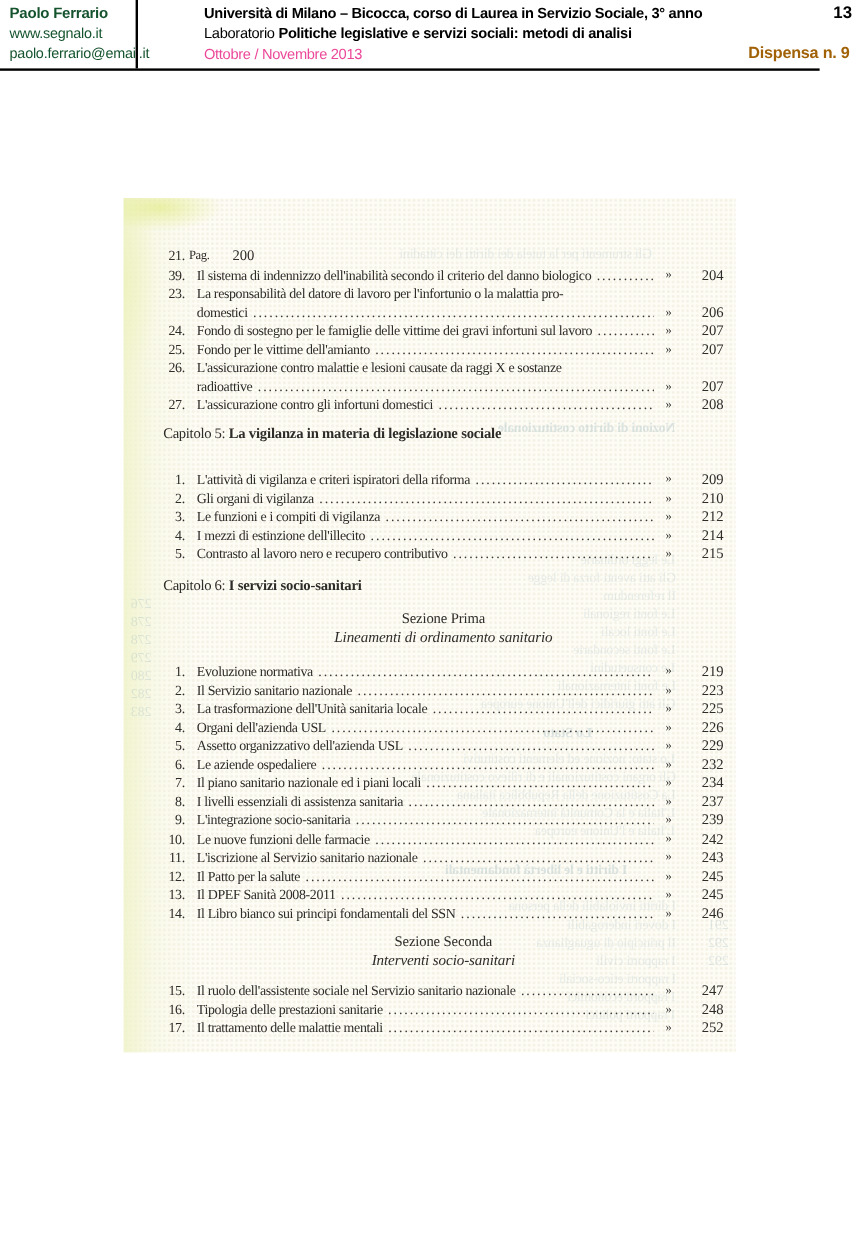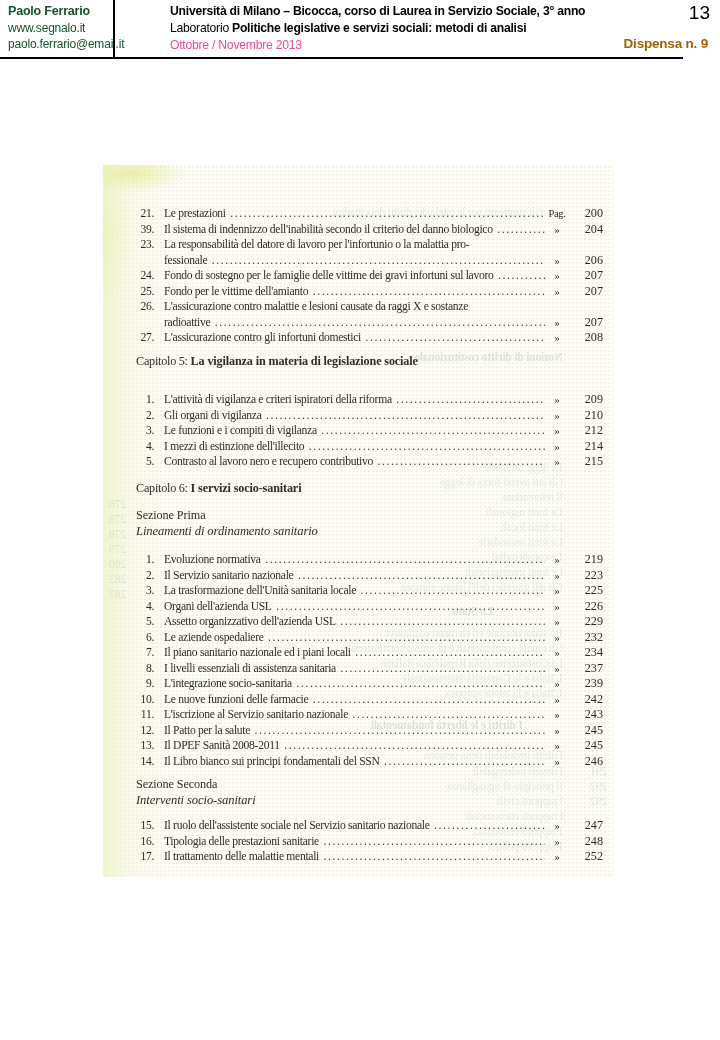--- a/index.html
+++ b/index.html
@@ -9,21 +9,21 @@
     font-family:"Liberation Sans",sans-serif;
   }
   
   .hdr-left{position:absolute;left:8px;top:3px;font-size:12px;line-height:16.5px;color:#14532d;letter-spacing:-0.2px}
   .hdr-name{font-weight:bold;font-size:12.5px}
   .hdr-divider{position:absolute;left:113px;top:0;width:2px;height:57px;background:#000}
   .hdr-center{position:absolute;left:170px;top:3px;font-size:12.2px;line-height:17px;color:#000;letter-spacing:-0.25px;white-space:nowrap}
   .hdr-line1{font-weight:bold}
   .hdr-line2 b{font-weight:bold}
   .hdr-date{color:#ec4899}
-  .hdr-pagenum{position:absolute;right:10px;top:2px;font-size:19px;font-weight:normal;letter-spacing:0}
+  .hdr-pagenum{position:absolute;right:10px;top:2px;font-size:14px;font-weight:bold;letter-spacing:0}
   .hdr-dispensa{position:absolute;right:12px;top:36px;font-size:13.5px;font-weight:bold;color:#a16207;letter-spacing:-0.2px}
   .hdr-rule{position:absolute;left:0;top:57px;width:683px;height:2px;background:#000}
 
   
   .scan{
     position:absolute;left:103px;top:165px;width:510px;height:712px;
     font-family:"Liberation Serif",serif;color:#2e2c29;
     background:
       radial-gradient(70px 26px at 30px 8px, rgba(223,233,120,.60), rgba(223,233,120,0) 75%),
       radial-gradient(45px 110px at 0px 70px, rgba(235,240,175,.45), rgba(235,240,175,0) 70%),
@@ -40,21 +40,21 @@
     content:" ..........................................................................................................................................";
     letter-spacing:1.6px;color:#3c3a36;
   }
   .toc-row .txt.nolead::after{content:""}
   .toc-row .mark{flex:none;width:24px;text-align:center;font-size:10.5px}
   .toc-row .pg{flex:none;width:34px;text-align:right;font-size:12.2px;letter-spacing:0}
   .chapter{line-height:15.5px;font-size:12.2px;letter-spacing:-0.25px;white-space:nowrap}
   .chapter b{letter-spacing:-0.15px}
   .chapter.first{margin:8px 0 23px}
   .chapter.second{margin:11px 0 12px}
-  .sechead{line-height:15.5px;font-size:12.2px;letter-spacing:-0.1px}
+  .sechead{text-align:center;line-height:15.5px;font-size:12.2px;letter-spacing:-0.1px}
   .sechead.first{margin:0 0 13px}
   .sechead.second{margin:8px 0 10px}
   .sechead .sub{font-style:italic;font-size:12.6px}
 
   
   .ghosts{position:absolute;inset:0;pointer-events:none;overflow:hidden}
   .ghost{position:absolute;transform:scaleX(-1);color:#7fa3b0;opacity:.17;white-space:nowrap;
          font-size:11.5px;letter-spacing:-0.2px;font-family:"Liberation Serif",serif}
   .ghost.b{font-weight:bold;opacity:.26}
   .gnum{position:absolute;transform:scaleX(-1);color:#7fa3b0;opacity:.22;font-size:11.5px;font-family:"Liberation Serif",serif}
@@ -114,37 +114,36 @@
       <span class="gnum" style="top: 393px; left: 6px;">280</span>
       <span class="gnum" style="top: 408px; left: 6px;">282</span>
       <span class="gnum" style="top: 423px; left: 6px;">283</span>
       <span class="gnum" style="top: 600px; right: 6px;">291</span>
       <span class="gnum" style="top: 615px; right: 6px;">292</span>
       <span class="gnum" style="top: 630px; right: 6px;">292</span>
     </div>
   <div class="toc">
       <div class="toc-row">
         <span class="num">21.</span>
-        <span class="txt">Le prestazioni</span>
         <span class="mark">Pag.</span>
         <span class="pg">200</span>
       </div>
       <div class="toc-row">
         <span class="num">39.</span>
         <span class="txt">Il sistema di indennizzo dell'inabilità secondo il criterio del danno biologico</span>
         <span class="mark">»</span>
         <span class="pg">204</span>
       </div>
       <div class="toc-row">
         <span class="num">23.</span>
         <span class="txt nolead">La responsabilità del datore di lavoro per l'infortunio o la malattia pro-</span>
       </div>
       <div class="toc-row">
         <span class="num"></span>
-        <span class="txt">fessionale</span>
+        <span class="txt">domestici</span>
         <span class="mark">»</span>
         <span class="pg">206</span>
       </div>
       <div class="toc-row">
         <span class="num">24.</span>
         <span class="txt">Fondo di sostegno per le famiglie delle vittime dei gravi infortuni sul lavoro</span>
         <span class="mark">»</span>
         <span class="pg">207</span>
       </div>
       <div class="toc-row">

